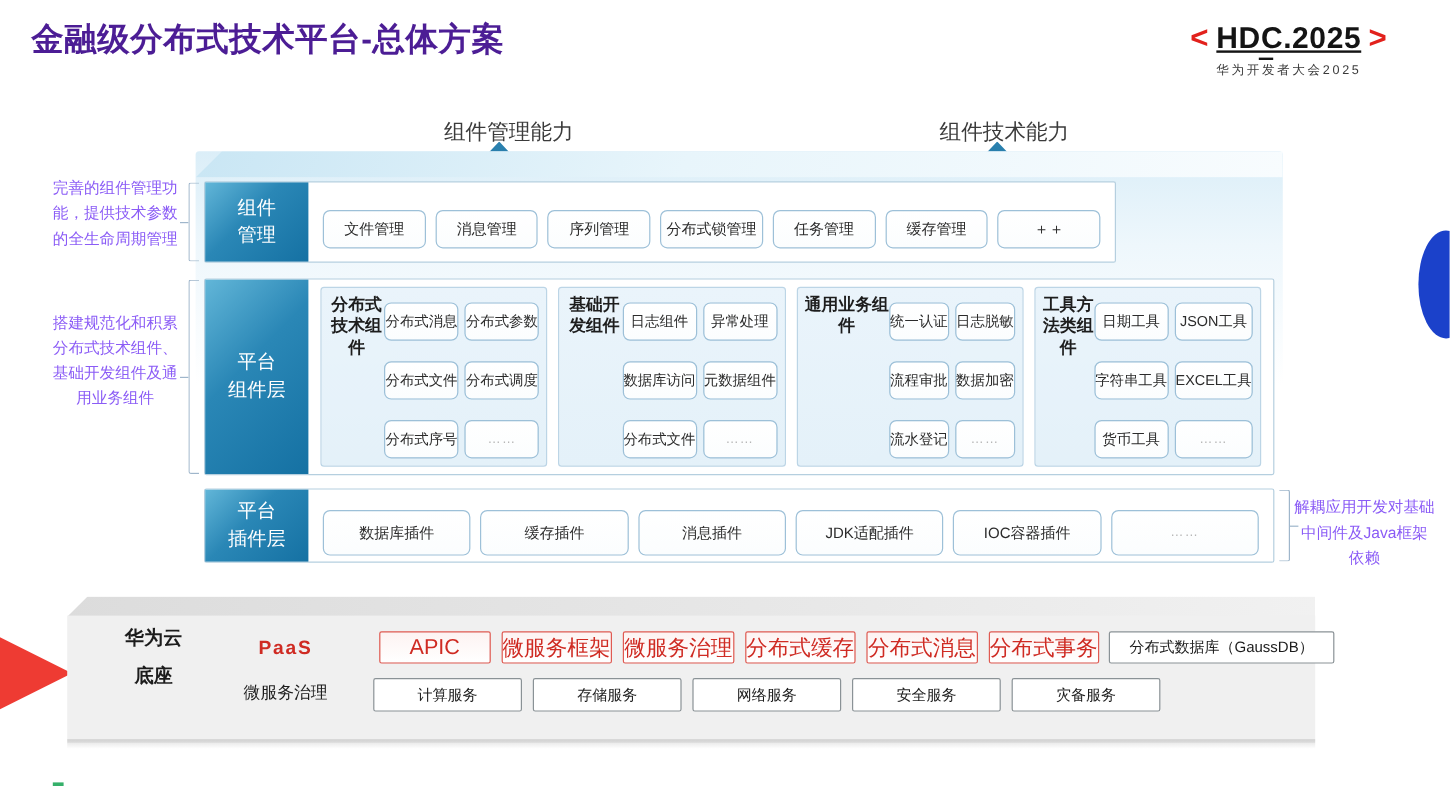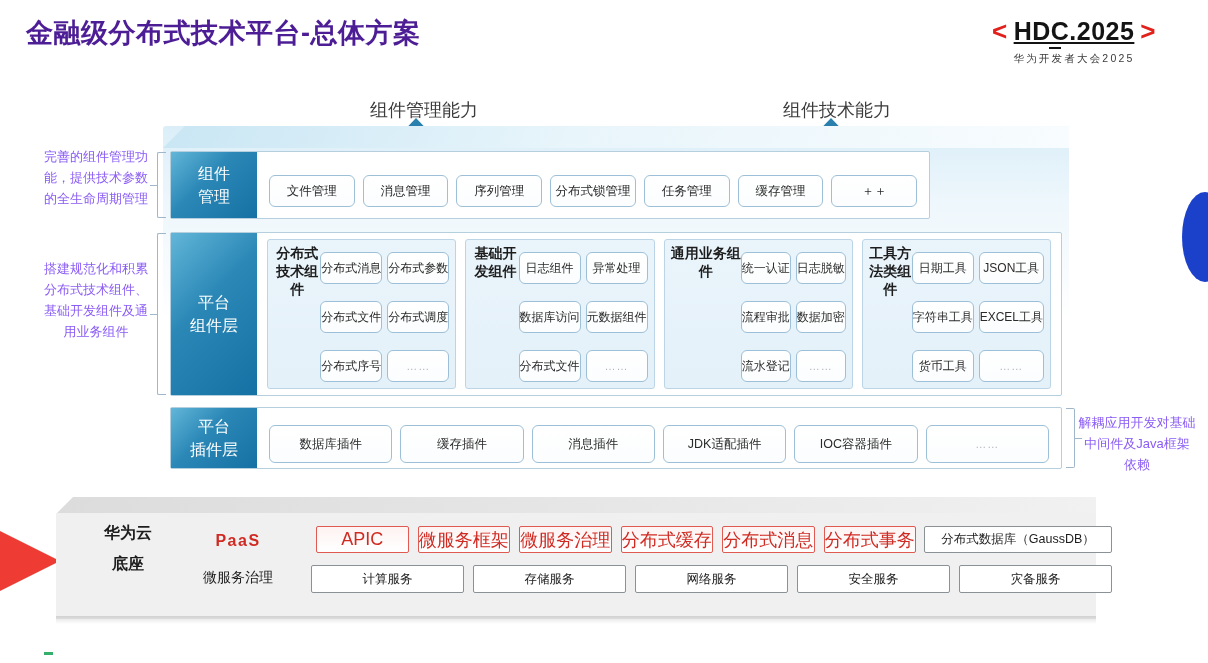--- a/index.html
+++ b/index.html
@@ -182,21 +182,21 @@
   .row-label {
     position: absolute; font-size: 14px; color: #1c1c1c;
     text-align: center; width: 116px;
   }
   #lbl-paas { left: 124px; top: 35px; font-weight: bold; color: #cf2b23; font-size: 16px; letter-spacing: 1.5px; }
   #lbl-cloud { left: 124px; top: 72px; font-size: 14px; color: #1c1c1c; }
 
   .base-row { position: absolute; display: flex; gap: 9px; }
   #row-paas { left: 260px; top: 29px; width: 600px; height: 27px; }
   #row-paas-tail { left: 868px; top: 29px; width: 188px; height: 27px; }
-  #row-cloud { left: 255px; top: 68px; width: 801px; height: 28px; }
+  #row-cloud { left: 255px; top: 68px; width: 656px; height: 28px; }
 
   .box-red {
     border: 1.5px solid #e05a52; border-radius: 2px;
     background: linear-gradient(180deg,#fdf3f2 0%, #ffffff 100%);
     color: #cf2b23; font-size: 18px;
     display: flex; align-items: center; justify-content: center;
     white-space: nowrap; flex: 1 1 0;
   }
   .box-gray {
     border: 1.5px solid #8a9296; border-radius: 2px; background: #ffffff;

